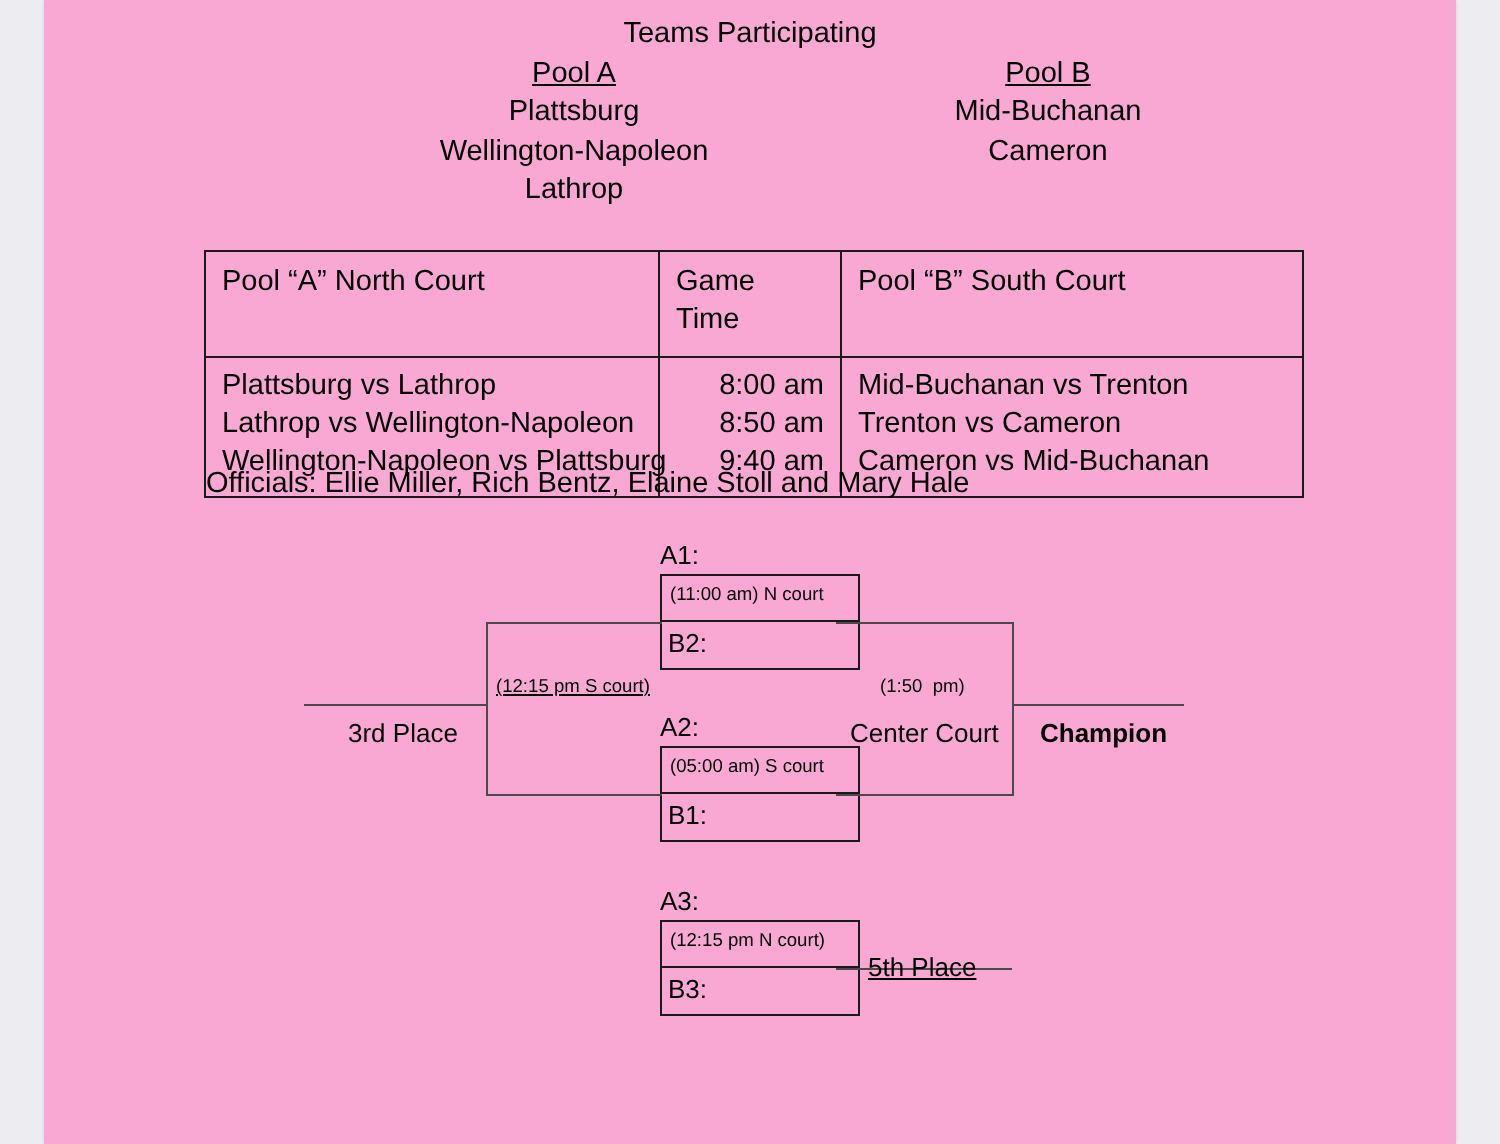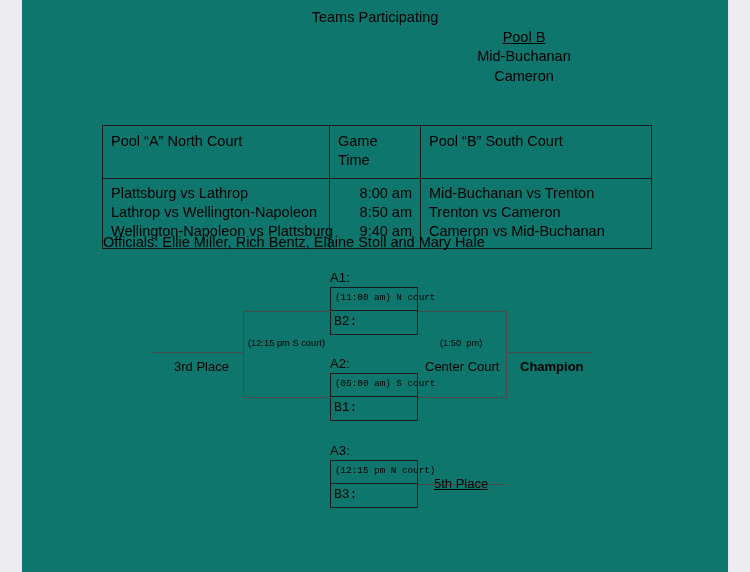--- a/index.html
+++ b/index.html
@@ -13,21 +13,21 @@
     font-family: "Liberation Sans", sans-serif;
     color: #000;
     overflow: hidden;
   }
   .page {
     position: absolute;
     left: 22px;
     top: 0;
     width: 706px;
     height: 572px;
-    background: #0f766e;
+    background: #f9a8d4;
     box-shadow: 0 0 2px rgba(0,0,0,0.10);
   }
 
   
   .doc-title {
     position: absolute;
     left: 0;
     top: 8px;
     width: 706px;
     text-align: center;
@@ -96,23 +96,22 @@
     position: absolute;
     left: 0;
     top: 0;
     width: 706px;
     height: 572px;
   }
   .bx {
     position: absolute;
     border: 1.6px solid #1a1a1a;
     box-sizing: border-box;
-    width: 88px;
+    width: 100px;
     height: 48px;
-    font-family: Liberation Mono, monospace;
   }
   .bx .top-half,
   .bx .bot-half {
     position: absolute;
     left: 0;
     width: 100%;
     height: 50%;
     box-sizing: border-box;
   }
   .bx .top-half {
@@ -155,20 +154,26 @@
     white-space: pre;
   }
 </style>
 </head>
 <body>
 
 <div class="page">
 
   <div class="doc-title">Teams Participating</div>
 
+  <div class="pool pool-a">
+    <div class="pool-heading">Pool A</div>
+    <div class="pool-team">Plattsburg</div>
+    <div class="pool-team">Wellington-Napoleon</div>
+    <div class="pool-team">Lathrop</div>
+  </div>
 
   <div class="pool pool-b">
     <div class="pool-heading">Pool B</div>
     <div class="pool-team">Mid-Buchanan</div>
     <div class="pool-team">Cameron</div>
   </div>
 
   <table class="sched">
     <tbody>
         <tr>
@@ -240,21 +245,21 @@
       <div class="bot-half">
         <span class="slot-team">B3:</span>
       </div>
     </div>
 
     <div class="hline" style="left:221px; top:311px; width:88px;"></div>
     <div class="hline" style="left:221px; top:397px; width:88px;"></div>
     <div class="vline" style="left:221px; top:311px; height:87px;"></div>
     <div class="hline" style="left:130px; top:352px; width:92px;"></div>
     <div class="br-label" style="left:152px; top:359px;">3rd Place</div>
-    <div class="br-label" style="left:226px; top:338px; font-size:9.3px;">(12:15 pm S court)</div>
+    <div class="br-label" style="left:226px; top:338px; font-size:9.3px;text-decoration:underline;">(12:15 pm S court)</div>
 
     <div class="hline" style="left:396px; top:311px; width:88px;"></div>
     <div class="hline" style="left:396px; top:397px; width:88px;"></div>
     <div class="vline" style="left:484px; top:311px; height:87px;"></div>
     <div class="hline" style="left:484px; top:352px; width:86px;"></div>
     <div class="br-label" style="left:498px; top:359px;font-weight:bold;">Champion</div>
     <div class="br-label" style="left:418px; top:338px; font-size:9.3px;">(1:50  pm)</div>
     <div class="br-label" style="left:403px; top:359px;">Center Court</div>
 
     <div class="hline" style="left:396px; top:484px; width:88px;"></div>

